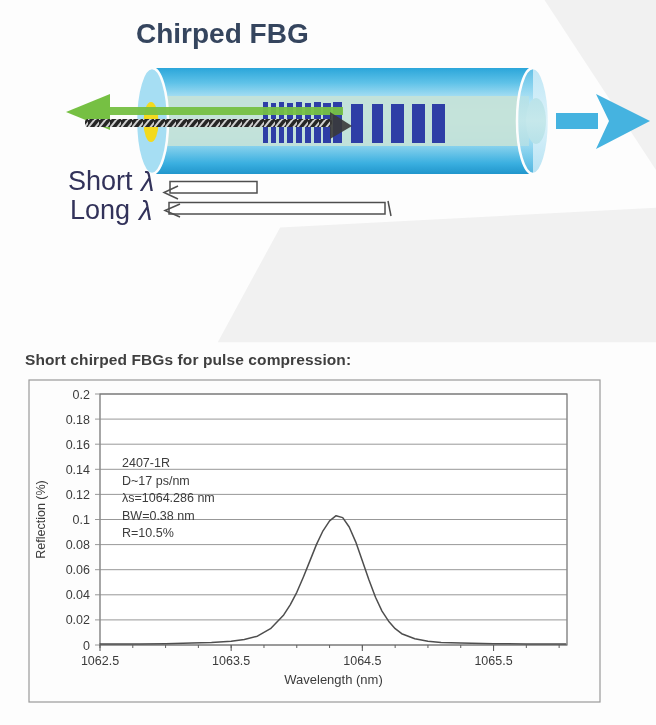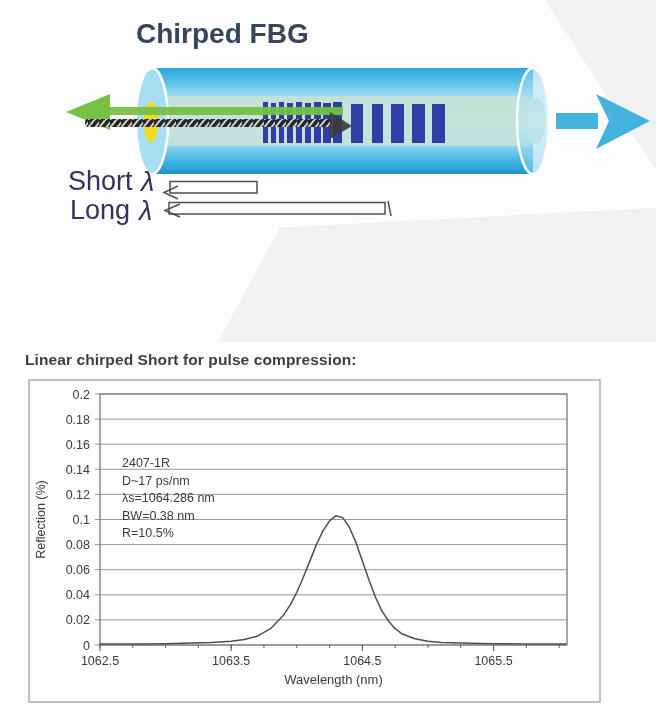--- a/index.html
+++ b/index.html
@@ -99,21 +99,21 @@
 
   <g fill="none" stroke="#4f4f4f" stroke-width="1.5">
     <rect x="170" y="181.5" width="87" height="11.5" fill="#ffffff"></rect>
     <path d="M178,186 L164,192.5 L178,199"></path>
     <rect x="169" y="202.5" width="216" height="11.5" fill="#ffffff"></rect>
     <path d="M180,204 L165,210.5 L180,217"></path>
     <line x1="388" y1="201" x2="391" y2="216"></line>
   </g>
 </svg>
 
-<div class="section-heading">Linear chirped Short for pulse compression:</div>
+<div class="section-heading">Short chirped FBGs for pulse compression:</div>
 
 <svg id="chart" width="656" height="725" viewBox="0 0 656 725">
     <rect x="29" y="380" width="571" height="322" fill="none" stroke="#9a9a9a" stroke-width="1.2"></rect>
     <rect x="100" y="394" width="467" height="251" fill="#ffffff" stroke="#5f5f5f" stroke-width="1.1"></rect>
     <line x1="95" y1="645" x2="567" y2="645" stroke="#8c8c8c" stroke-width="0.9"></line>
     <text x="90" y="649.5" text-anchor="end" font-size="12.5" fill="#3c3c3c">0</text>
     <line x1="95" y1="619.9" x2="567" y2="619.9" stroke="#8c8c8c" stroke-width="0.9"></line>
     <text x="90" y="624.4" text-anchor="end" font-size="12.5" fill="#3c3c3c">0.02</text>
     <line x1="95" y1="594.8" x2="567" y2="594.8" stroke="#8c8c8c" stroke-width="0.9"></line>
     <text x="90" y="599.3" text-anchor="end" font-size="12.5" fill="#3c3c3c">0.04</text>

